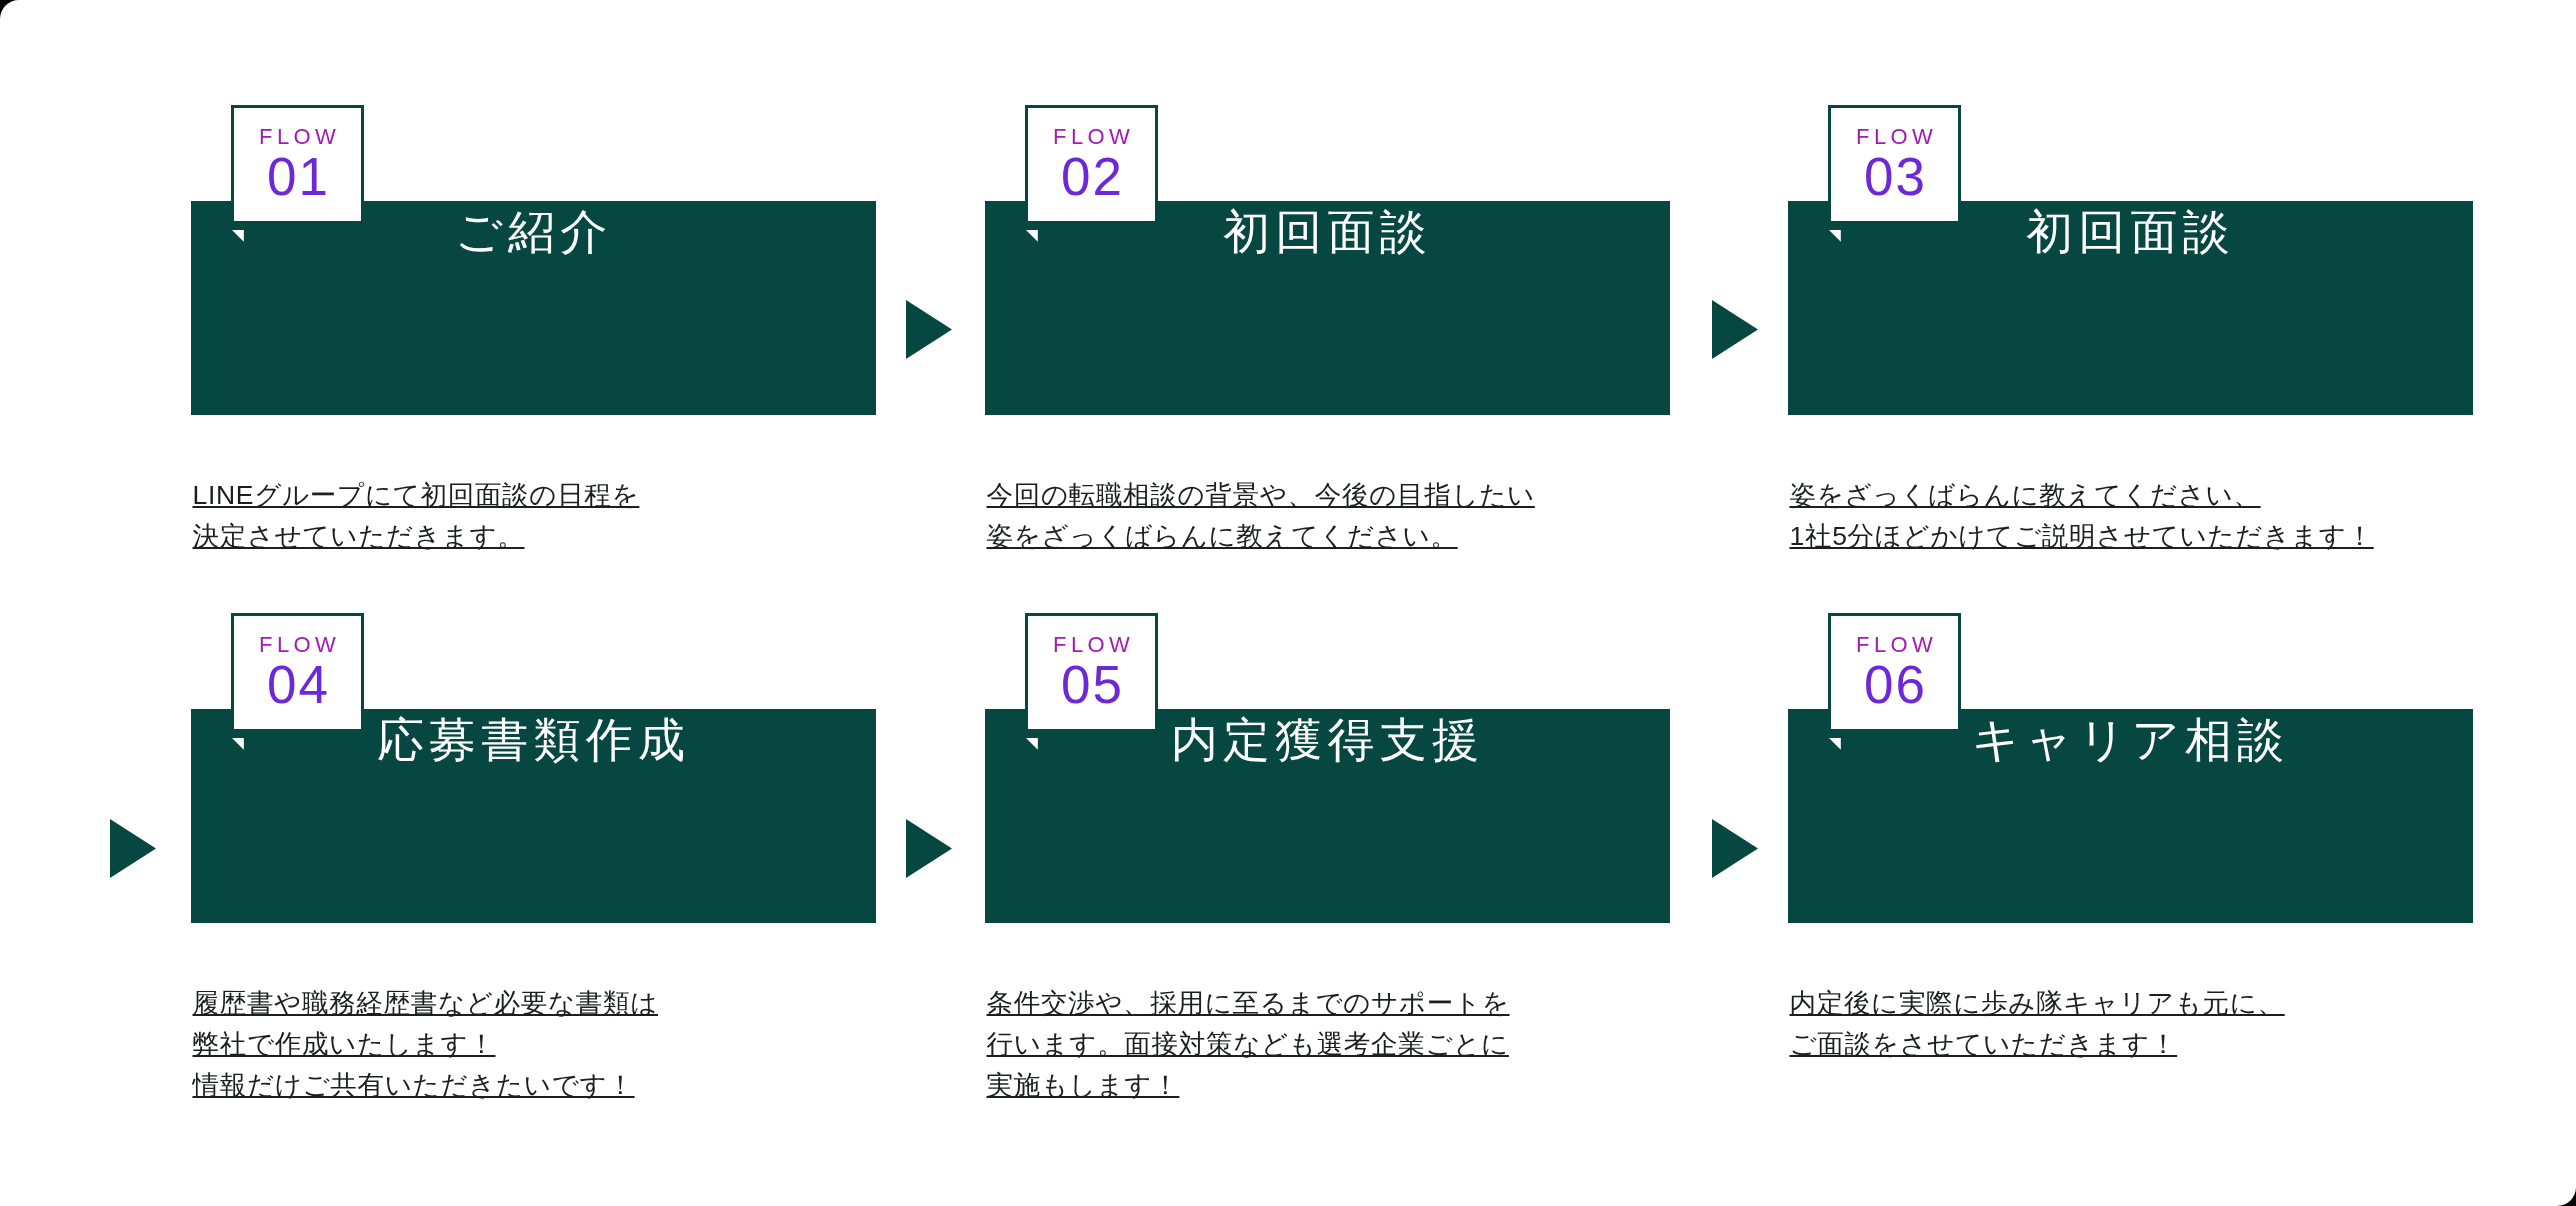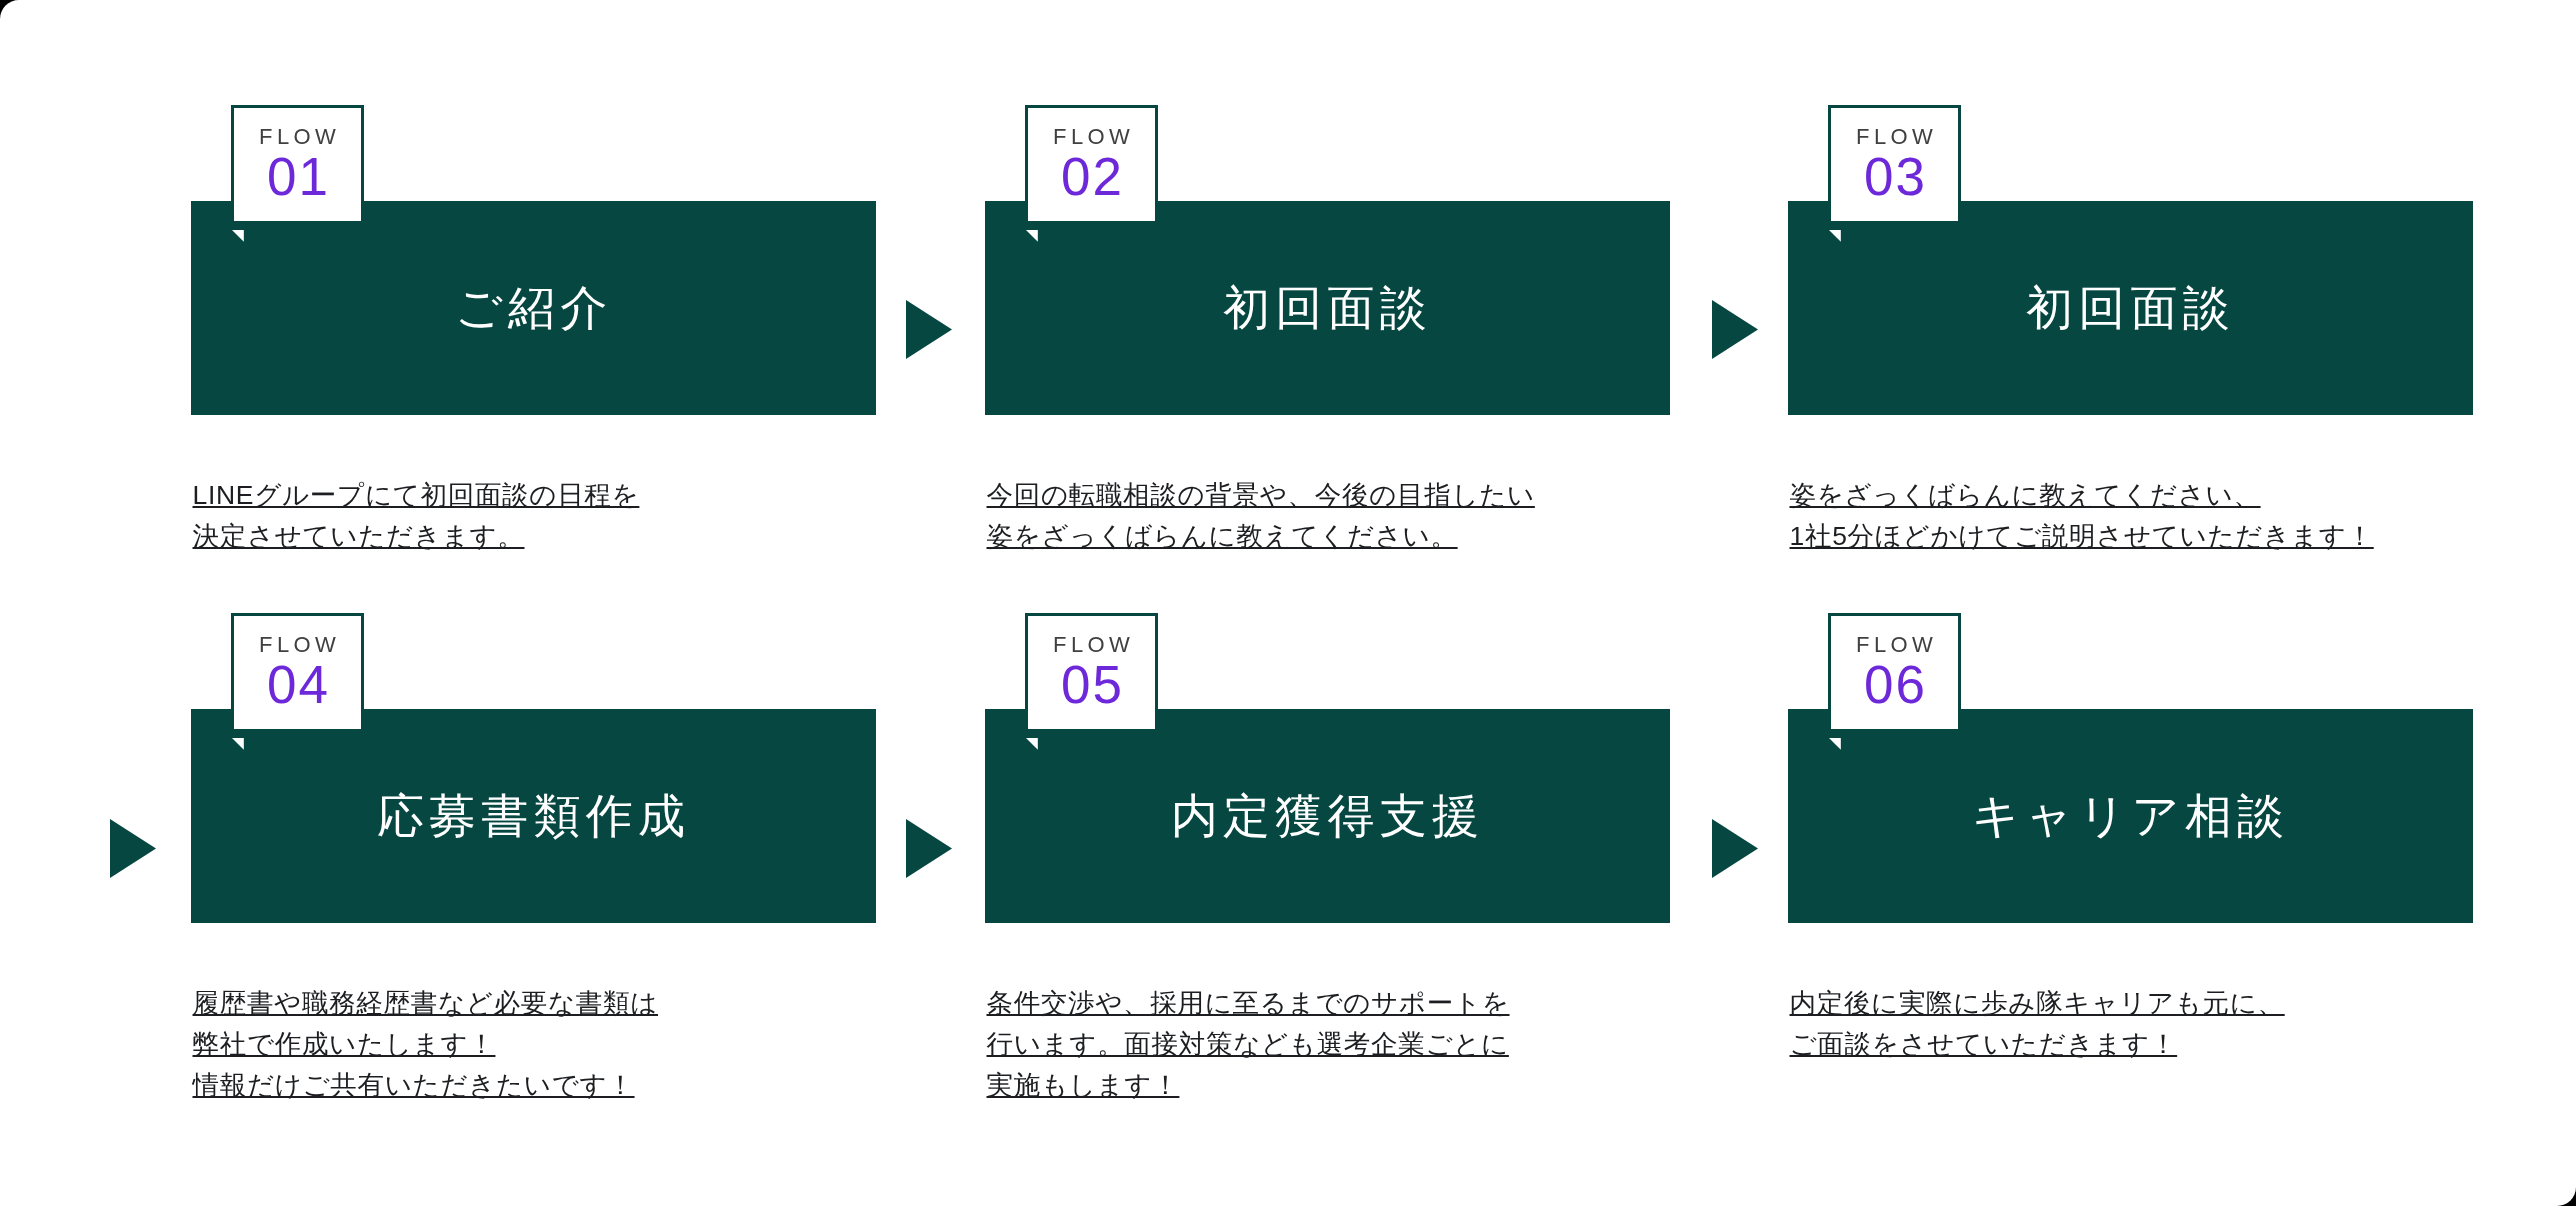--- a/index.html
+++ b/index.html
@@ -23,21 +23,20 @@
     height: 515px;
   }
   .banner {
     position: absolute;
     left: 0;
     top: 96px;
     width: 685px;
     height: 214px;
     background: #074742;
     display: flex;
-    align-items: center;
     justify-content: center;
   }
   .banner-title {
     margin: 0;
     color: #ffffff;
     font-size: 47px;
     font-weight: 400;
     letter-spacing: 5.2px;
     white-space: nowrap;
   }
@@ -50,21 +49,21 @@
     background: #ffffff;
     border: 3.7px solid #074742;
     box-sizing: border-box;
     display: flex;
     flex-direction: column;
     align-items: center;
     padding-top: 16px;
     z-index: 2;
   }
   .badge-label {
-    color: #404040;
+    color: #a21caf;
     font-size: 22px;
     font-weight: 400;
     letter-spacing: 4.4px;
     line-height: 1.15;
     text-indent: 4.4px; 
   }
   .badge-number {
     color: #6d28d9;
     font-size: 53px;
     font-weight: 300;

